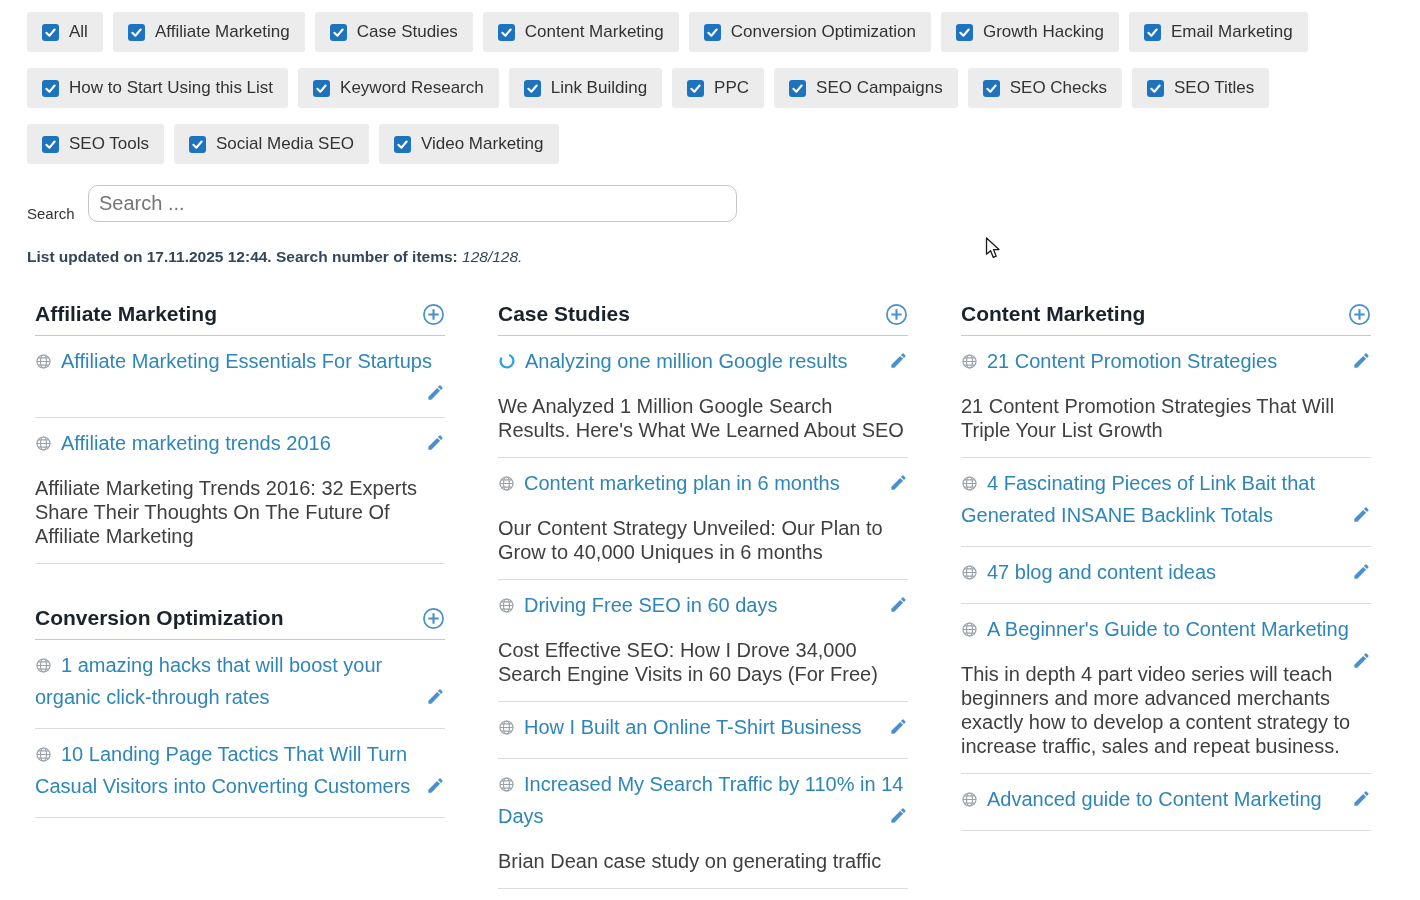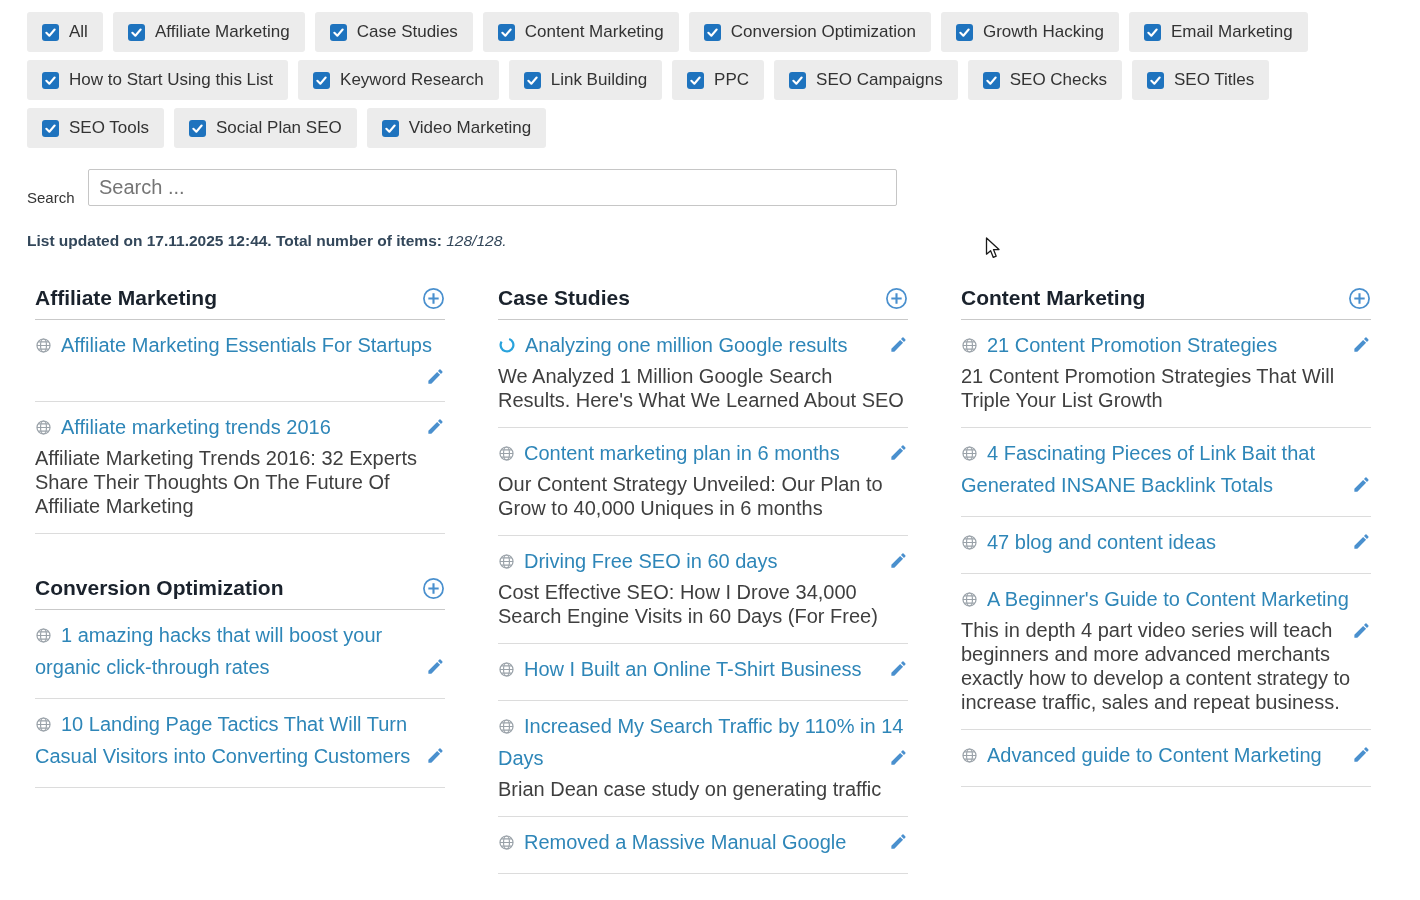--- a/index.html
+++ b/index.html
@@ -2,32 +2,32 @@
 <html style="--link-blue: #2e86b8; --icon-blue: #4a90ce; --checkbox-blue: #1e73be; --heading-dark: #1a222c; --chip-bg: #ececec; --status-dark: #33475a; --spinner-blue: #29a3dc; --globe-gray: #9aa2a9; --divider: #dcdcdc; --text-body: #3f3f3f;"><head>
 <meta charset="utf-8">
 <style>
   * { margin:0; padding:0; box-sizing:border-box; }
   html,body { width:1420px; height:900px; overflow:hidden; background:#fff;
     font-family:"Liberation Sans","DejaVu Sans",sans-serif; color:#333; }
   body { position:relative; }
   .page { padding:12px 0 0 27px; }
 
   
-  .filter-bar { display:flex; flex-direction:column; gap:8px;text-align:center; }
+  .filter-bar { display:flex; flex-direction:column; gap:16px;text-align:center; }
   .filter-row { display:flex; gap:10px; flex-wrap:nowrap; }
   .chip { display:inline-flex; align-items:center; gap:10px; background:var(--chip-bg,#ececec);
     padding:10px 15px; border-radius:3px; font-size:17px; color:#333; cursor:pointer; white-space:nowrap; }
   .checkbox { width:17px; height:17px; background:var(--checkbox-blue,#1e73be); border-radius:3px;
     display:inline-flex; align-items:center; justify-content:center; flex:none; }
 
   
   .search-row { margin-top:21px; display:flex; align-items:flex-end; }
   .search-label { font-size:15px; color:#333; width:61px; flex:none; }
-  .search-input { width:809px; height:37px; border:1px solid #c6c6c6; font-size:20px; padding:0 10px;
-    color:#333; font-family:inherit; border-radius:2px; background:#fff; }
+  .search-input { width:649px; height:37px; border:1px solid #c6c6c6; font-size:20px; padding:0 10px;
+    color:#333; font-family:inherit; border-radius:10px; background:#fff; }
   .search-input::placeholder { color:#757575; opacity:1; }
 
   
   .status-line { margin-top:26px; font-size:15.5px; color:var(--status-dark,#33475a); font-weight:700; }
   .status-line .val { font-weight:700;margin-top:44px; }
   .status-line .val2 { font-weight:400;font-style:italic; }
 
   
   .columns { margin-top:36px; padding-left:8px; padding-right:49px;
     display:grid; grid-template-columns:repeat(3,1fr); column-gap:53px; align-items:start; }
@@ -35,21 +35,21 @@
   .sec-head { display:flex; align-items:center; justify-content:space-between;
     padding-bottom:9px; border-bottom:1px solid #c9c9c9; }
   .sec-title { font-size:21px; font-weight:700; color:var(--heading-dark,#1a222c); }
   .plus { line-height:0; cursor:pointer; }
 
   .item { border-bottom:1px solid var(--divider,#dcdcdc); padding:9px 0 15px; overflow:hidden; }
   .item-main { font-size:20px; line-height:32px; }
   .site-icon { display:inline-block; vertical-align:-2px; margin-right:9px; line-height:0; }
   .item-link { color:var(--link-blue,#2e86b8); text-decoration:none; cursor:pointer;text-align:center; }
   .pencil { float:right; margin-top:6px; margin-left:8px; line-height:0; cursor:pointer; }
-  .item-desc { font-size:20px; line-height:24px; color:var(--text-body,#3f3f3f); margin-top:3px; }
+  .item-desc { font-size:20px; line-height:24px; color:var(--text-body,#3f3f3f); margin-top:17px; }
 
   .cursor { position:absolute; left:985px; top:237px; width:16px; height:23px; pointer-events:none; z-index:10; }
 </style>
 </head>
 <body>
 
 <div class="page">
 
   <div class="filter-bar">
       <div class="filter-row">
@@ -176,42 +176,42 @@
             </svg>
           </span>
           <span class="chip-label">SEO Tools</span>
         </label>
         <label class="chip">
           <span class="checkbox">
             <svg viewBox="0 0 24 24" width="11" height="11">
               <path d="M3 12.5 L9.5 19 L21 5.5" fill="none" stroke="#fff" stroke-width="4.5" stroke-linecap="round" stroke-linejoin="round"></path>
             </svg>
           </span>
-          <span class="chip-label">Social Plan SEO</span>
+          <span class="chip-label">Social Media SEO</span>
         </label>
         <label class="chip">
           <span class="checkbox">
             <svg viewBox="0 0 24 24" width="11" height="11">
               <path d="M3 12.5 L9.5 19 L21 5.5" fill="none" stroke="#fff" stroke-width="4.5" stroke-linecap="round" stroke-linejoin="round"></path>
             </svg>
           </span>
           <span class="chip-label">Video Marketing</span>
         </label>
       </div>
     </div>
 
   <div class="search-row">
     <label class="search-label">Search</label>
     <input class="search-input" type="text" placeholder="Search ..." style="">
   </div>
 
   <p class="status-line">
     <span>List updated on</span>
     <span class="val">17.11.2025 12:44.</span>
-    <span>Total number of items:</span>
+    <span>Search number of items:</span>
     <span class="val2">128/128.</span>
   </p>
 
   <div class="columns">
       <div class="col">
         <section class="section">
           <div class="sec-head">
             <h2 class="sec-title">Affiliate Marketing</h2>
             <span class="plus"><svg viewBox="0 0 24 24" width="23" height="23" fill="none" stroke="var(--icon-blue)">
                 <circle cx="12" cy="12" r="10" stroke-width="1.8"></circle>

